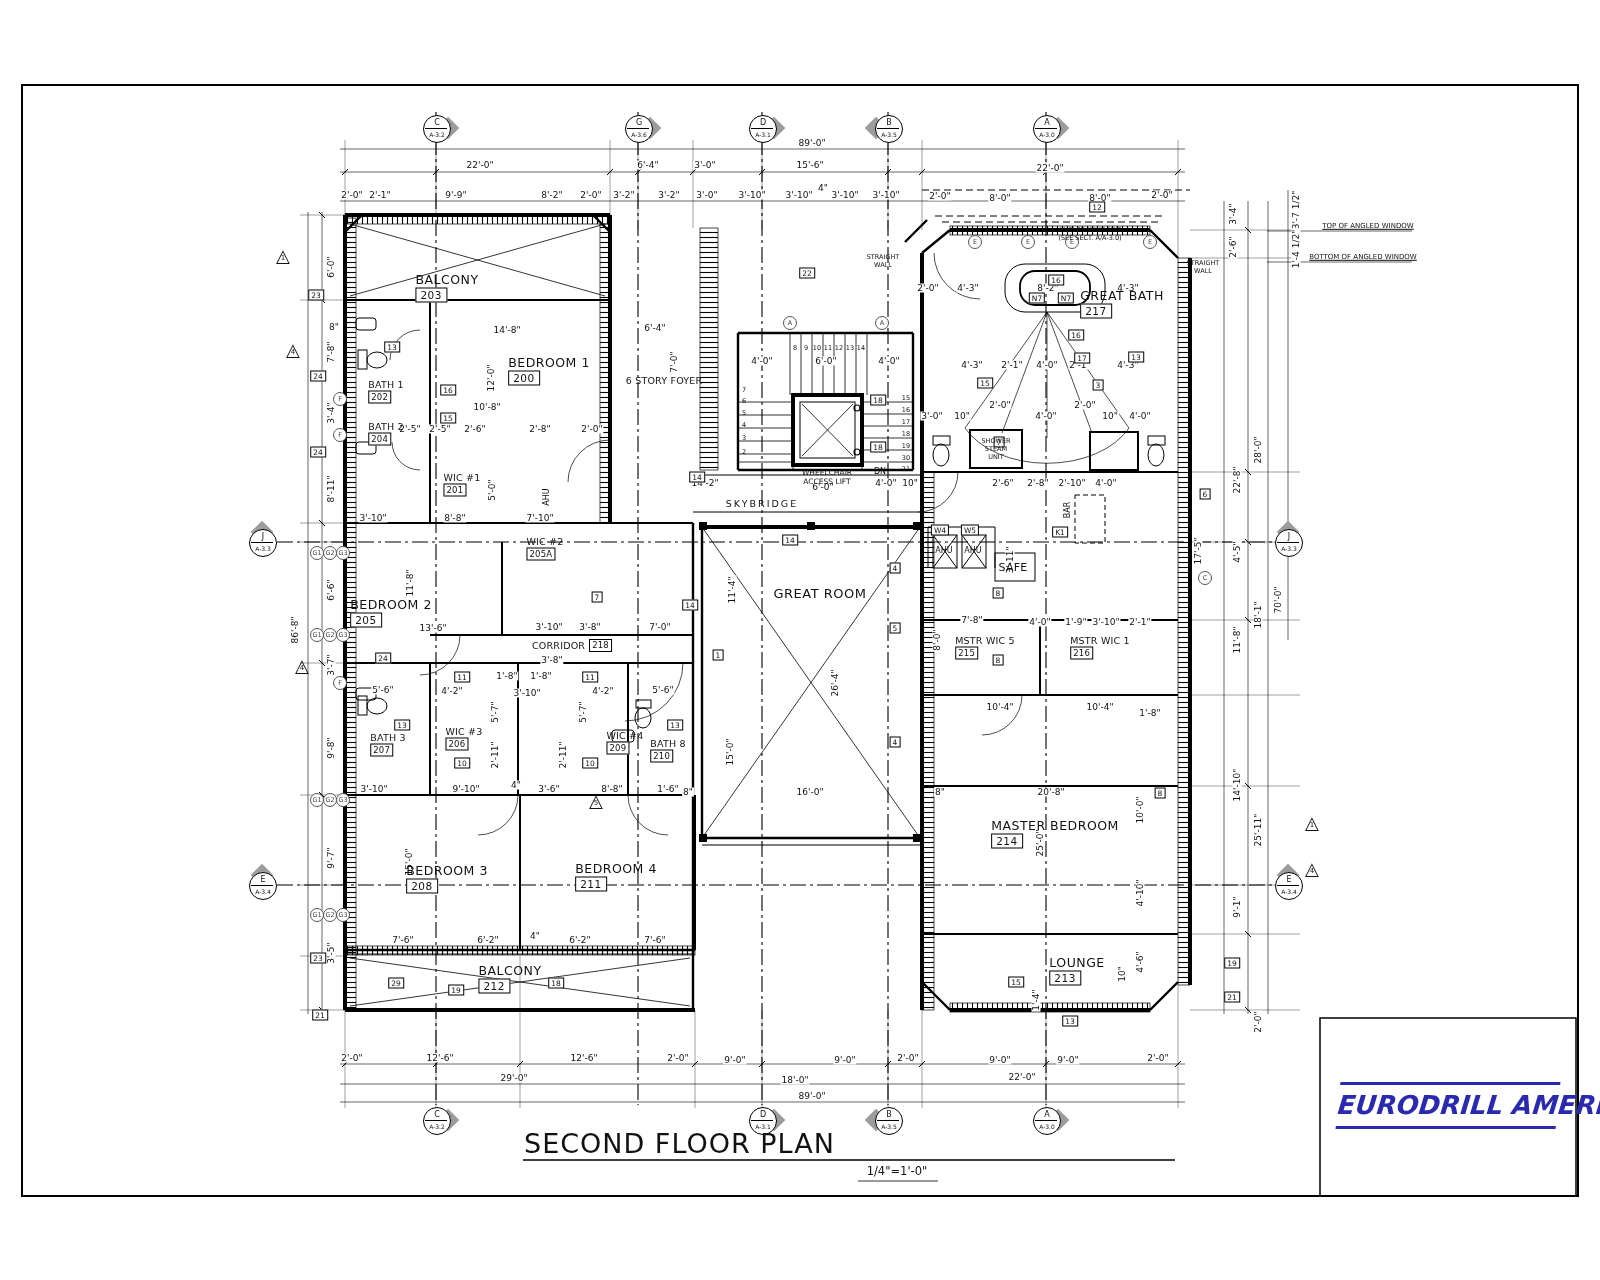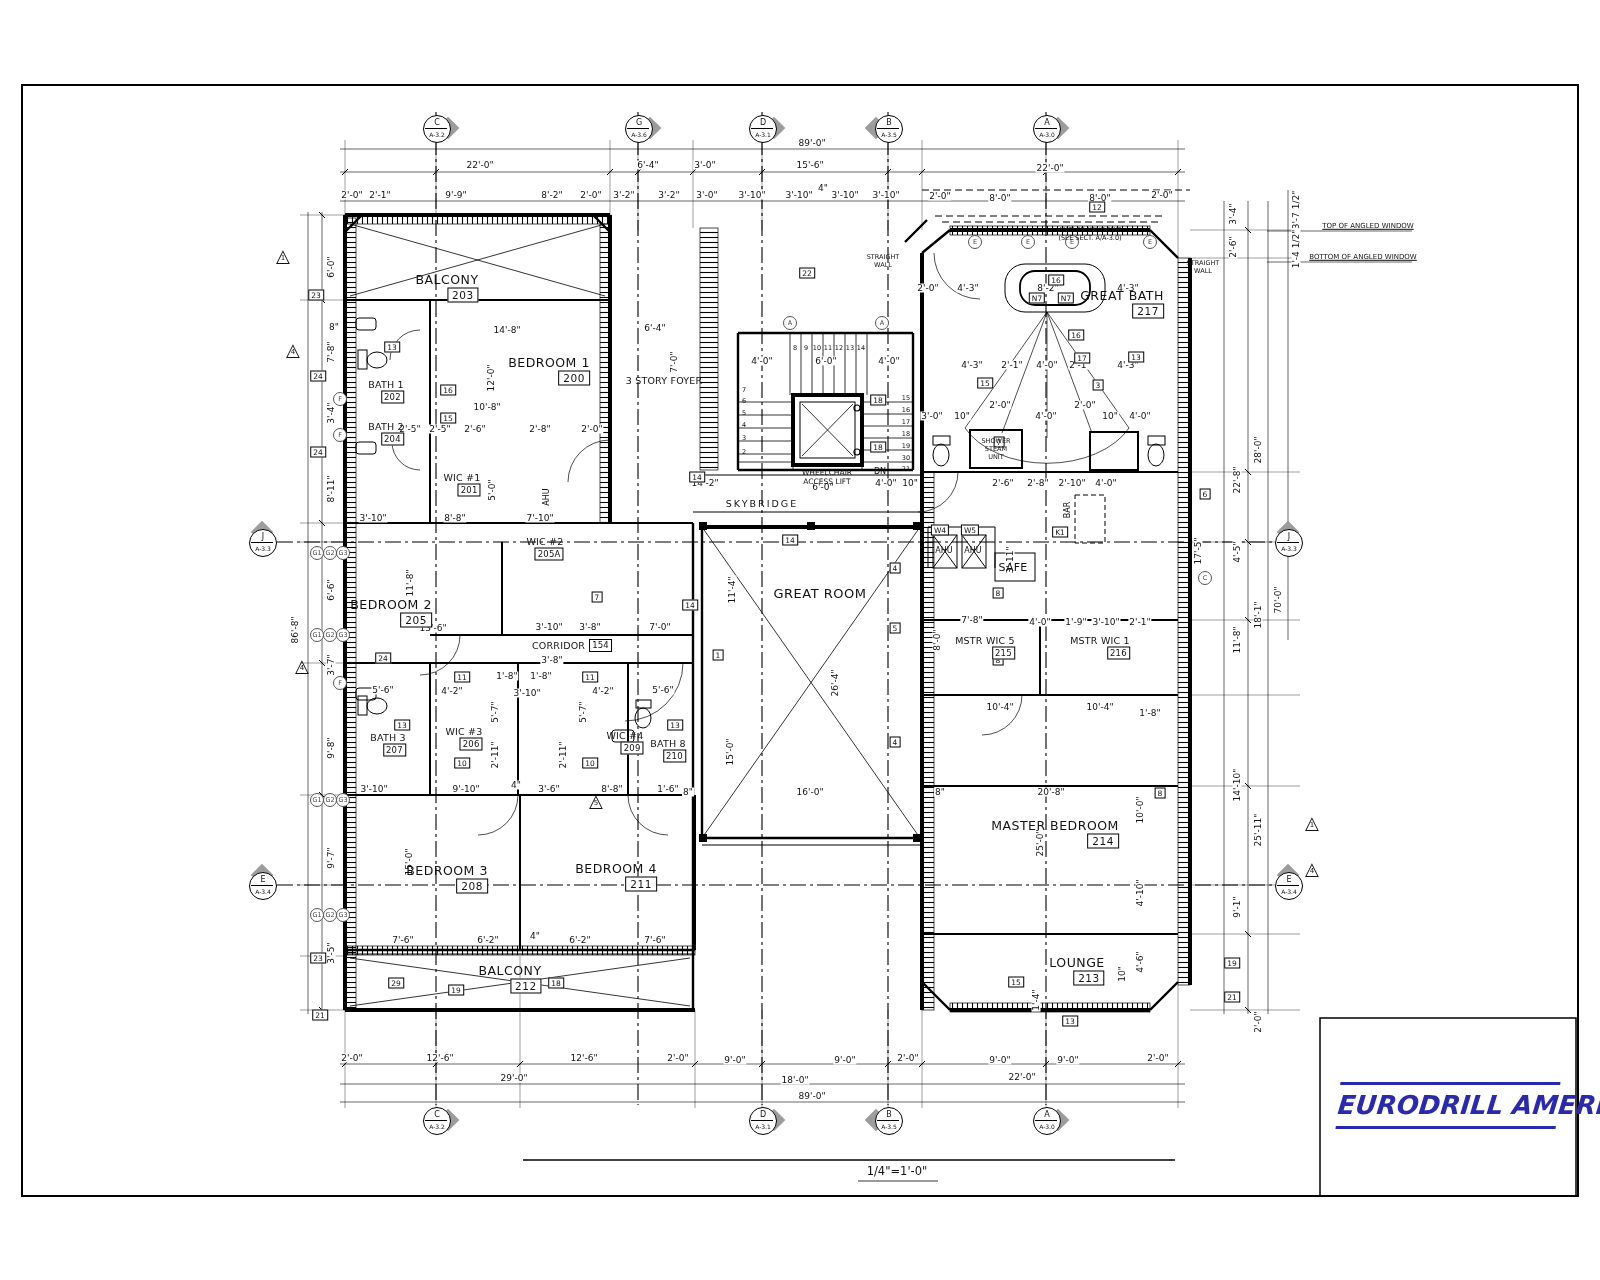--- a/index.html
+++ b/index.html
@@ -13,21 +13,21 @@
   
   .tag{position:absolute;font-size:7.5px;line-height:9px;border:1px solid #000;background:#fff;padding:0 2px;transform:translate(-50%,-50%);}
   
   .circ{position:absolute;width:12px;height:12px;border:1px solid #555;border-radius:50%;font-size:6.5px;line-height:12px;text-align:center;background:#fff;transform:translate(-50%,-50%);color:#444;}
   
   .sn{position:absolute;font-size:6.5px;line-height:7px;transform:translate(-50%,-50%);}
   
   .tri{position:absolute;width:20px;height:17px;transform:translate(-50%,-50%);text-align:center;font-size:7px;line-height:22px;}
   .tri::before{content:"△";position:absolute;left:0;top:0;width:100%;font-size:18px;line-height:17px;}
   
-  .room{position:absolute;transform:translate(-50%,-50%);text-align:right;white-space:nowrap;font-size:12.5px;letter-spacing:.5px;}
+  .room{position:absolute;transform:translate(-50%,-50%);text-align:left;white-space:nowrap;font-size:12.5px;letter-spacing:.5px;}
   .room .rname{display:block;}
   .room .num{display:inline-block;border:1px solid #000;padding:0 4px;font-size:10.5px;line-height:13px;background:#fff;margin-top:1px;}
   .room.sm{font-size:9.5px;letter-spacing:.2px;}
   .room.sm .num{font-size:8.5px;line-height:11px;padding:0 2px;}
   .room.row{display:flex;align-items:center;gap:4px;}
   .room.row .rname{display:inline;}
   
   .ann{position:absolute;transform:translate(-50%,-50%);font-size:6.5px;line-height:1.2;text-align:center;white-space:pre-line;}
   .ann.md{font-size:8px;}
   .ann.u{white-space:nowrap;font-size:7px;text-decoration:underline;}
@@ -508,36 +508,36 @@
   <div class="room" style="left:447px;top:287px"><span class="rname">BALCONY</span><span class="num">203</span></div>
   <div class="room sm" style="left:386px;top:391px"><span class="rname">BATH 1</span><span class="num">202</span></div>
   <div class="room sm" style="left:386px;top:433px"><span class="rname">BATH 2</span><span class="num">204</span></div>
   <div class="room" style="left:549px;top:370px"><span class="rname">BEDROOM 1</span><span class="num">200</span></div>
   <div class="room sm" style="left:462px;top:484px"><span class="rname">WIC #1</span><span class="num">201</span></div>
   <div class="room sm" style="left:545px;top:548px"><span class="rname">WIC #2</span><span class="num">205A</span></div>
   <div class="room" style="left:1122px;top:303px"><span class="rname">GREAT BATH</span><span class="num">217</span></div>
   <div class="room" style="left:391px;top:612px"><span class="rname">BEDROOM 2</span><span class="num">205</span></div>
   <div class="room sm row" style="left:572px;top:645px">
       <span class="rname">CORRIDOR</span>
-      <span class="num">154</span>
+      <span class="num">218</span>
     </div>
   <div class="room sm" style="left:464px;top:738px"><span class="rname">WIC #3</span><span class="num">206</span></div>
   <div class="room sm" style="left:388px;top:744px"><span class="rname">BATH 3</span><span class="num">207</span></div>
   <div class="room sm" style="left:625px;top:742px"><span class="rname">WIC #4</span><span class="num">209</span></div>
   <div class="room sm" style="left:668px;top:750px"><span class="rname">BATH 8</span><span class="num">210</span></div>
   <div class="room" style="left:447px;top:878px"><span class="rname">BEDROOM 3</span><span class="num">208</span></div>
   <div class="room" style="left:616px;top:876px"><span class="rname">BEDROOM 4</span><span class="num">211</span></div>
   <div class="room" style="left:510px;top:978px"><span class="rname">BALCONY</span><span class="num">212</span></div>
   <div class="room" style="left:1055px;top:833px"><span class="rname">MASTER BEDROOM</span><span class="num">214</span></div>
   <div class="room" style="left:1077px;top:970px"><span class="rname">LOUNGE</span><span class="num">213</span></div>
   <div class="room sm" style="left:985px;top:647px"><span class="rname">MSTR WIC 5</span><span class="num">215</span></div>
   <div class="room sm" style="left:1100px;top:647px"><span class="rname">MSTR WIC 1</span><span class="num">216</span></div>
 
   <div class="room" style="left:820px;top:593px;font-size:13px">GREAT ROOM</div>
-  <div class="room sm" style="left:664px;top:380px">3 STORY FOYER</div>
+  <div class="room sm" style="left:664px;top:380px">6 STORY FOYER</div>
   <div class="room sm" style="left:762px;top:503px;letter-spacing:2px">SKYBRIDGE</div>
   <div class="room sm" style="left:1013px;top:567px;font-size:11px">SAFE</div>
   <div class="ann md" style="left:880px;top:472px">DN</div>
   <div class="ann md vtext" style="left:1068px;top:510px">BAR</div>
   <div class="ann md" style="left:944px;top:551px">AHU</div>
   <div class="ann md" style="left:973px;top:551px">AHU</div>
   <div class="ann md vtext" style="left:547px;top:497px">AHU</div>
   <div class="ann" style="left:827px;top:477px;font-size:7.5px">WHEELCHAIR
 ACCESS LIFT</div>
   <div class="ann" style="left:996px;top:450px">SHOWER
@@ -637,16 +637,17 @@
       </span>
     </div>
   <div class="bub up" style="left:1288px;top:885px">
       <span class="arr"></span>
       <span class="c">
         <span class="lt">E</span>
         <span class="sh">A-3.4</span>
       </span>
     </div>
 
+  <div class="title">SECOND FLOOR PLAN</div>
   <div class="scale">1/4"=1'-0"</div>
   <div class="logo" style="color: rgb(42, 42, 176); border-color: rgb(42, 42, 176);">EURODRILL AMERICA</div>
 
 </div>
 
 </body></html>

